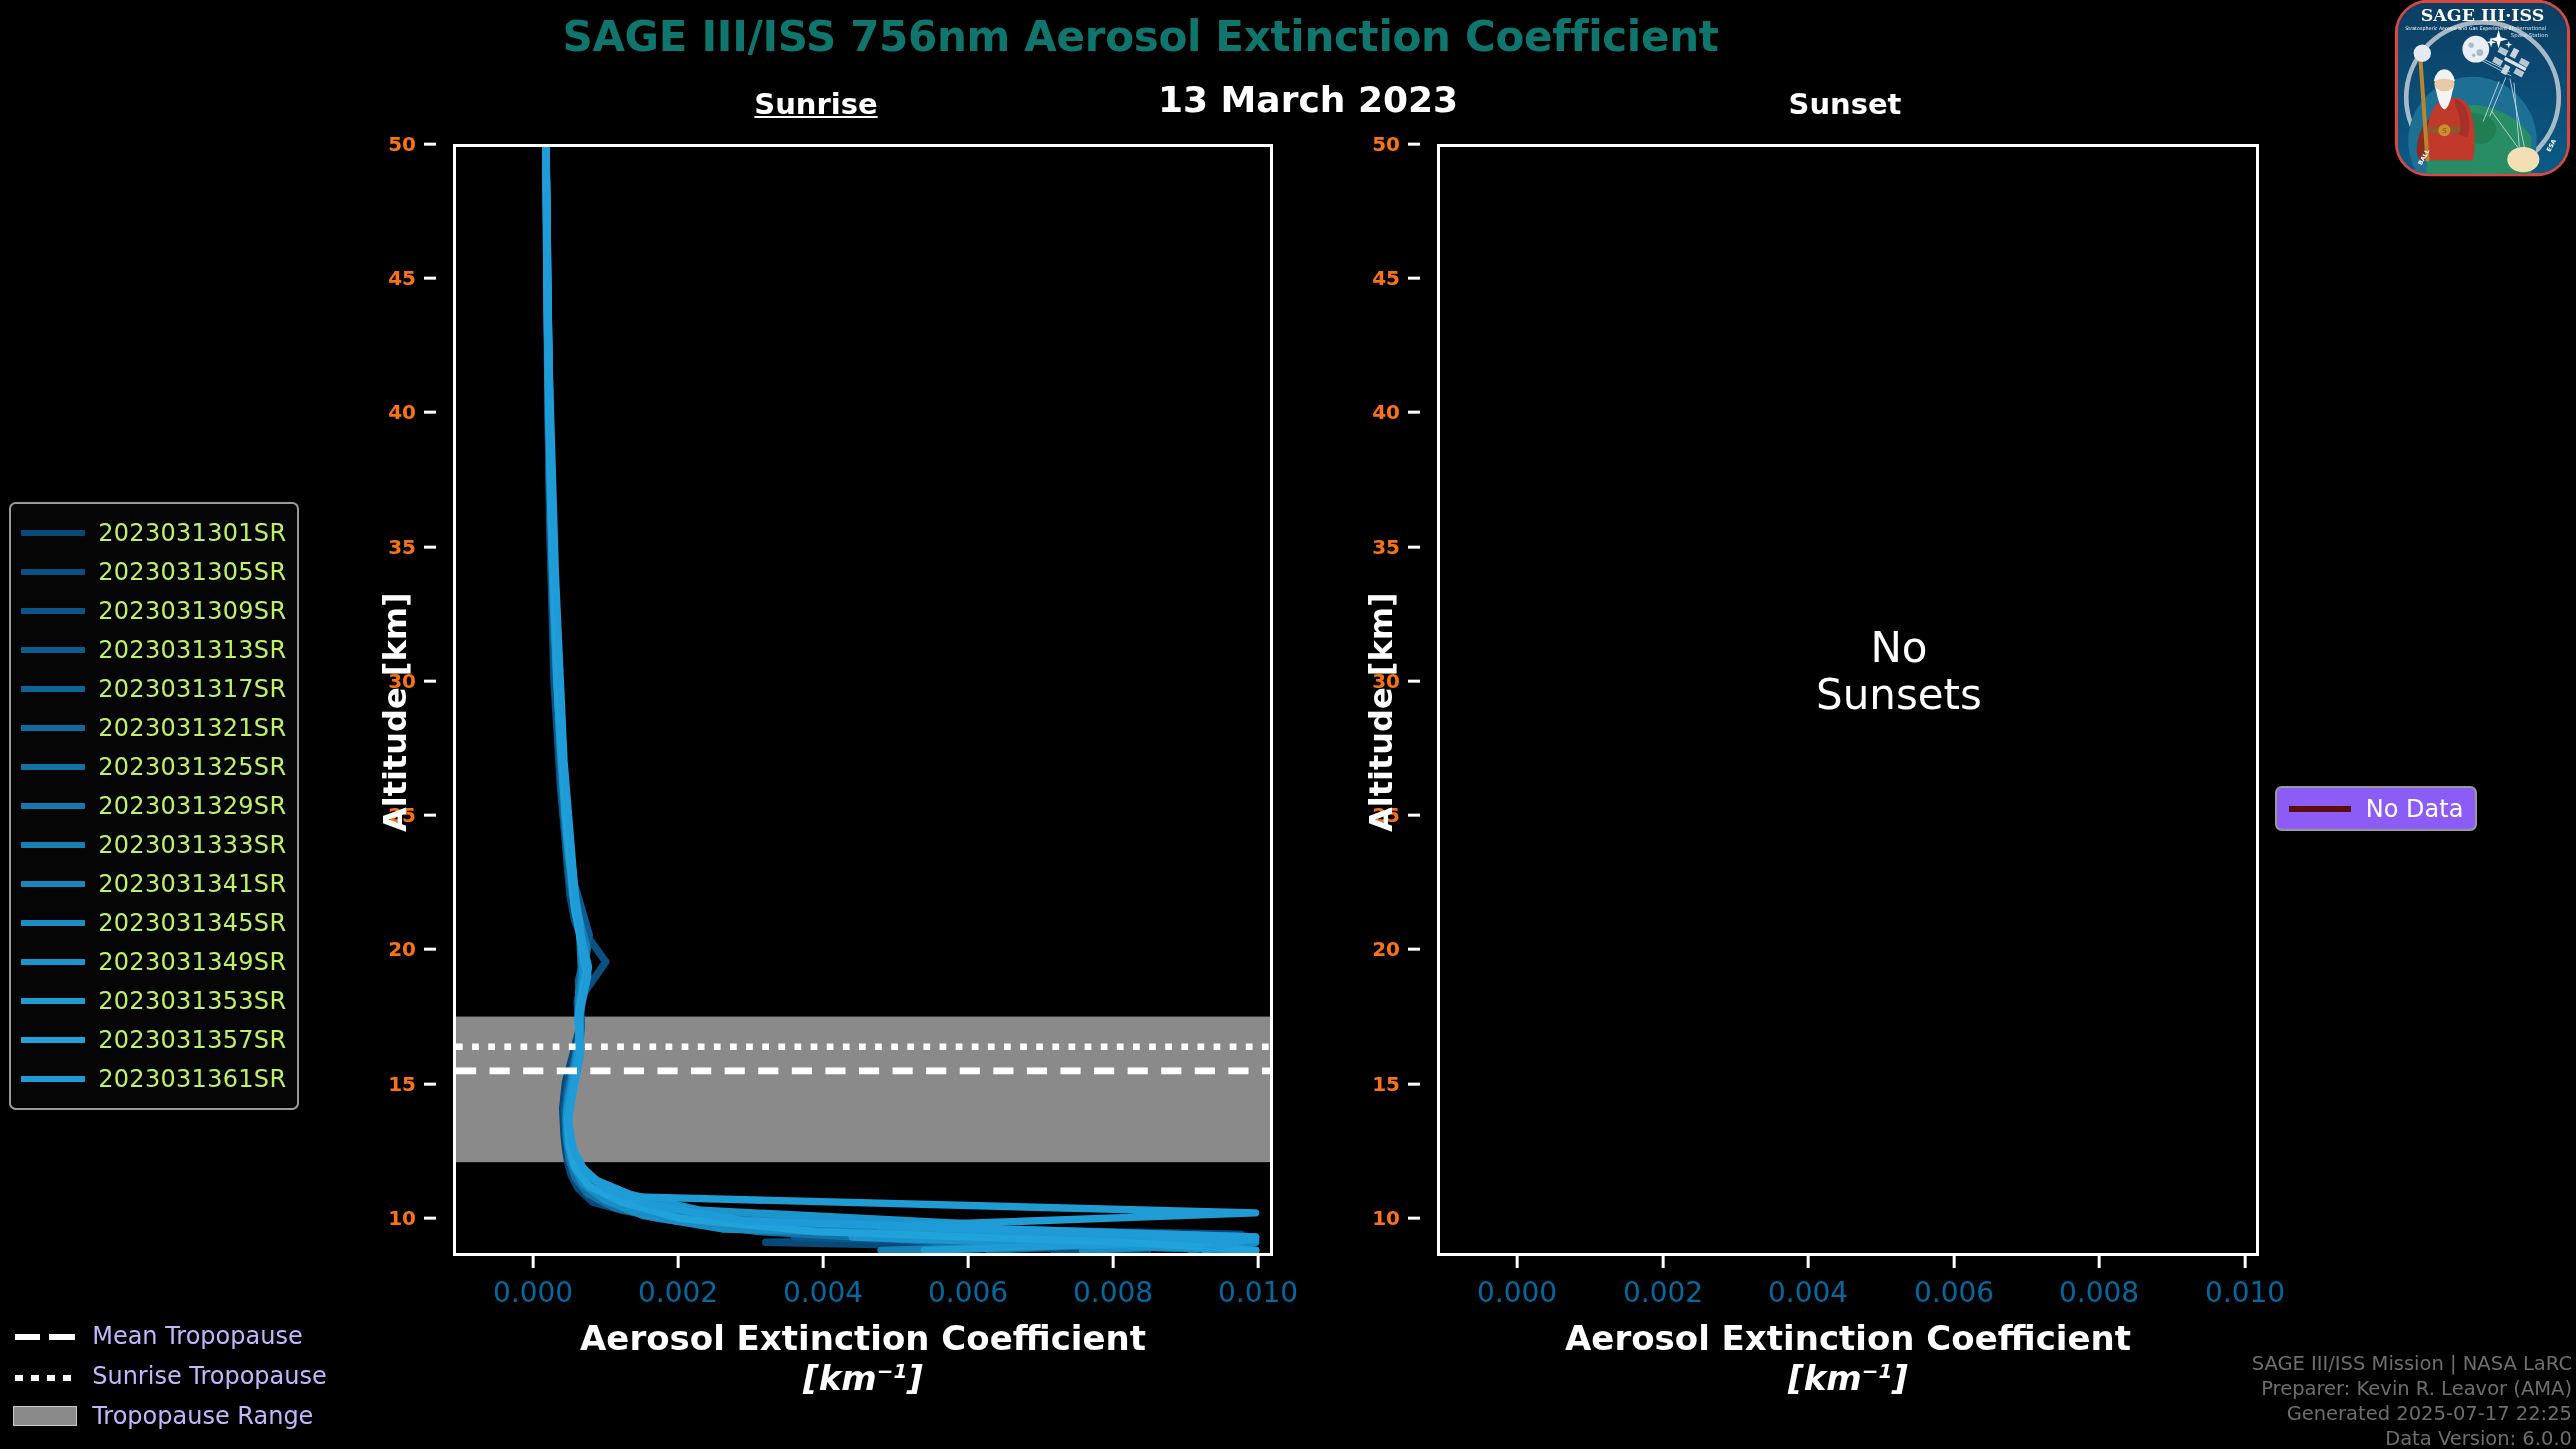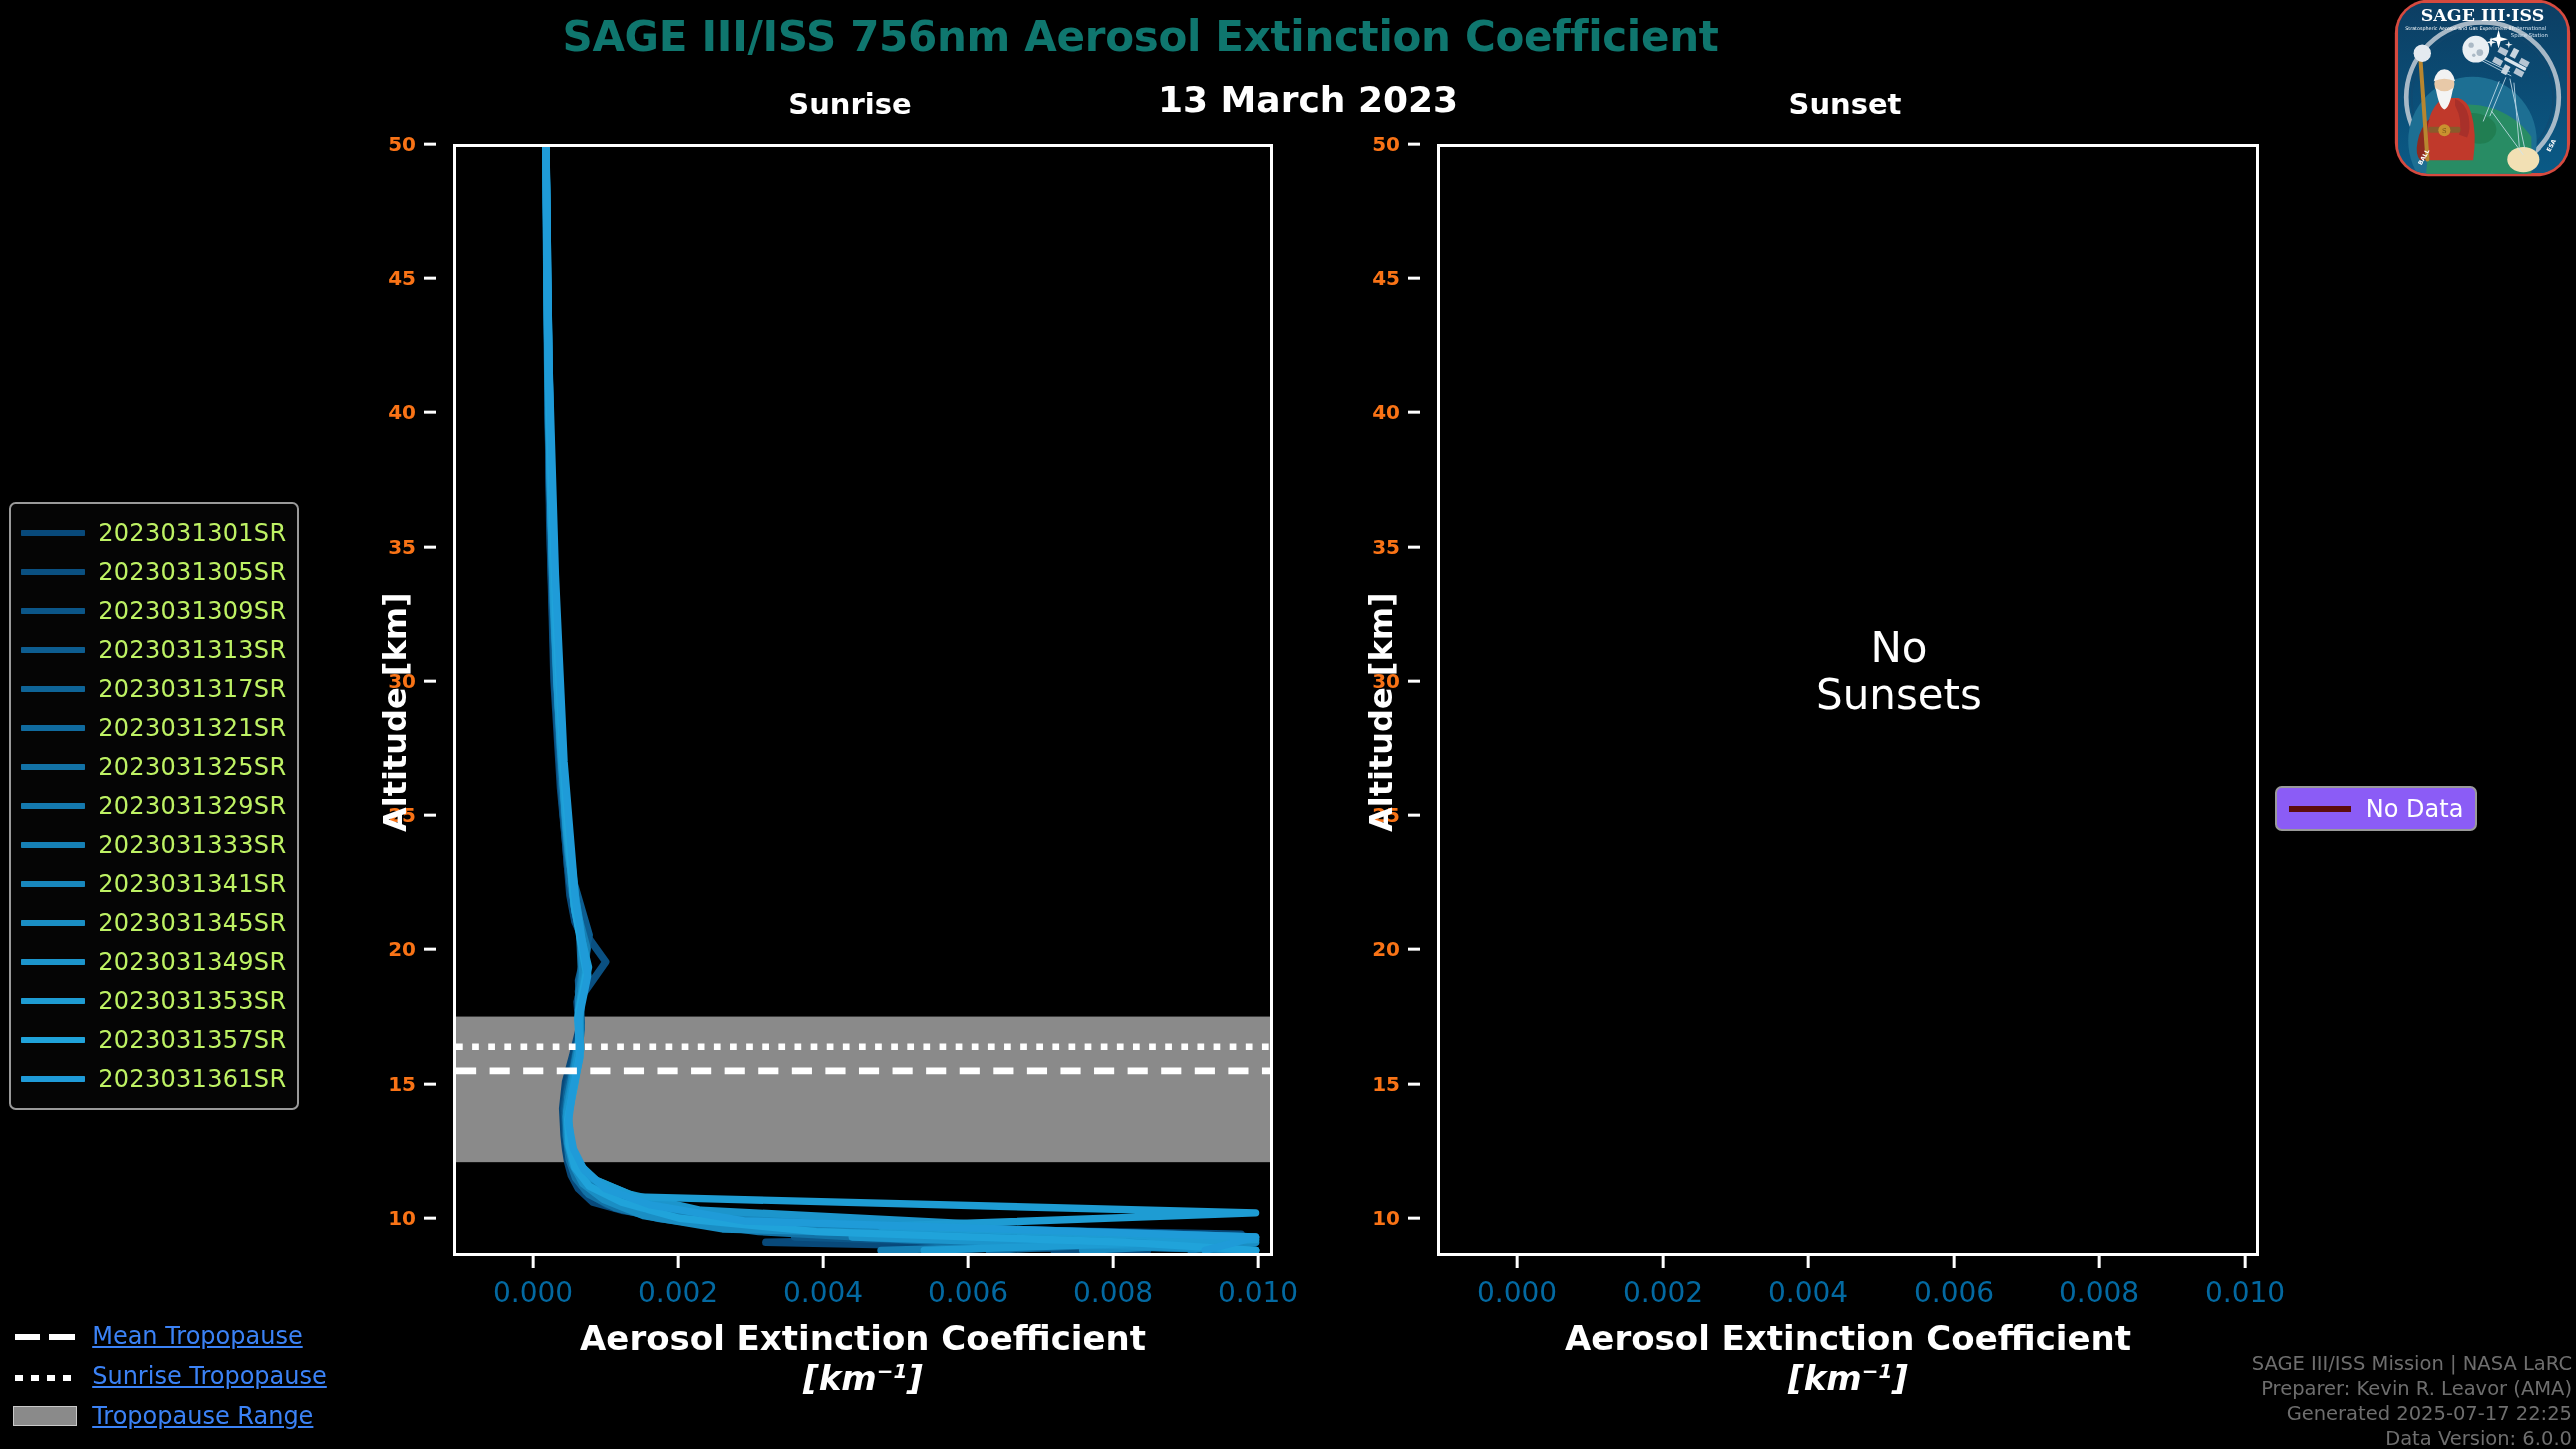--- a/index.html
+++ b/index.html
@@ -34,21 +34,21 @@
     font-weight: bold;
     font-size: 36px;
     color: #ffffff;
   }
   .panel-title {
     font-weight: bold;
     font-size: 29px;
     color: #ffffff;
     text-align: center;
   }
-  #sunrise-title { left: 662px; top: 87px; width: 376px; }
+  #sunrise-title { left: 628px; top: 87px; width: 376px; text-decoration: underline; }
   #sunset-title  { left: 1657px; top: 87px; width: 376px; }
 
   
   .plot-frame {
     border: 3.4px solid #ffffff;
     background: #000000;
     box-sizing: border-box;
   }
   #left-plot  { left: 453px;  top: 144px; width: 820px; height: 1112px; }
   #right-plot { left: 1437px; top: 144px; width: 822px; height: 1112px; }
@@ -163,21 +163,21 @@
     content: ""; position: absolute; top: 8px; height: 6px; background: #ffffff;
   }
   .tl-dash::before { left: 1.3px; width: 25.5px; }
   .tl-dash::after  { left: 36px; width: 25.5px; }
   .tl-dot span {
     position: absolute; top: 8.7px; width: 8px; height: 6.7px; background: #ffffff;
   }
   .tl-box {
     background: #8a8a8a; border: 1.3px solid #c9c9c9; height: 20px; box-sizing: border-box;
   }
-  .tl-text { font-size: 24px; color: #3b82f6; white-space: nowrap; text-decoration: underline; }
+  .tl-text { font-size: 24px; color: #c4b5fd; white-space: nowrap; }
 
   
   #nodata-legend {
     left: 2275px; top: 786px;
     border: 2px solid #9a9a9a;
     border-radius: 6.7px;
     background: #8b5cf6;
     padding: 6.7px 12px;
     display: flex;
     align-items: center;

